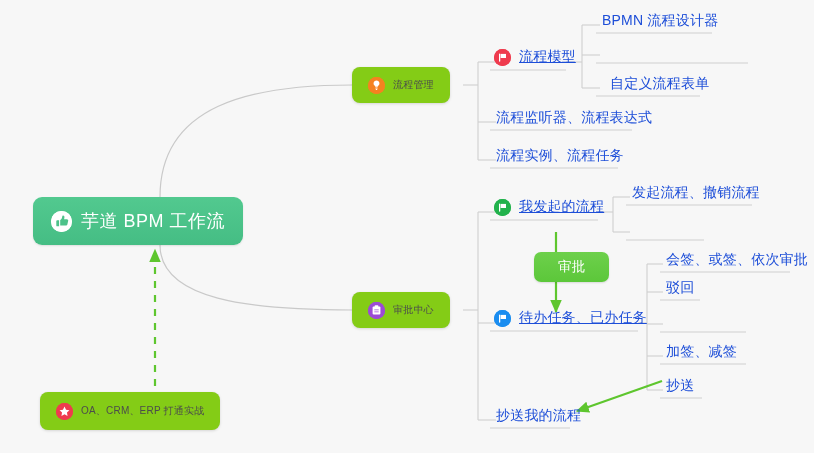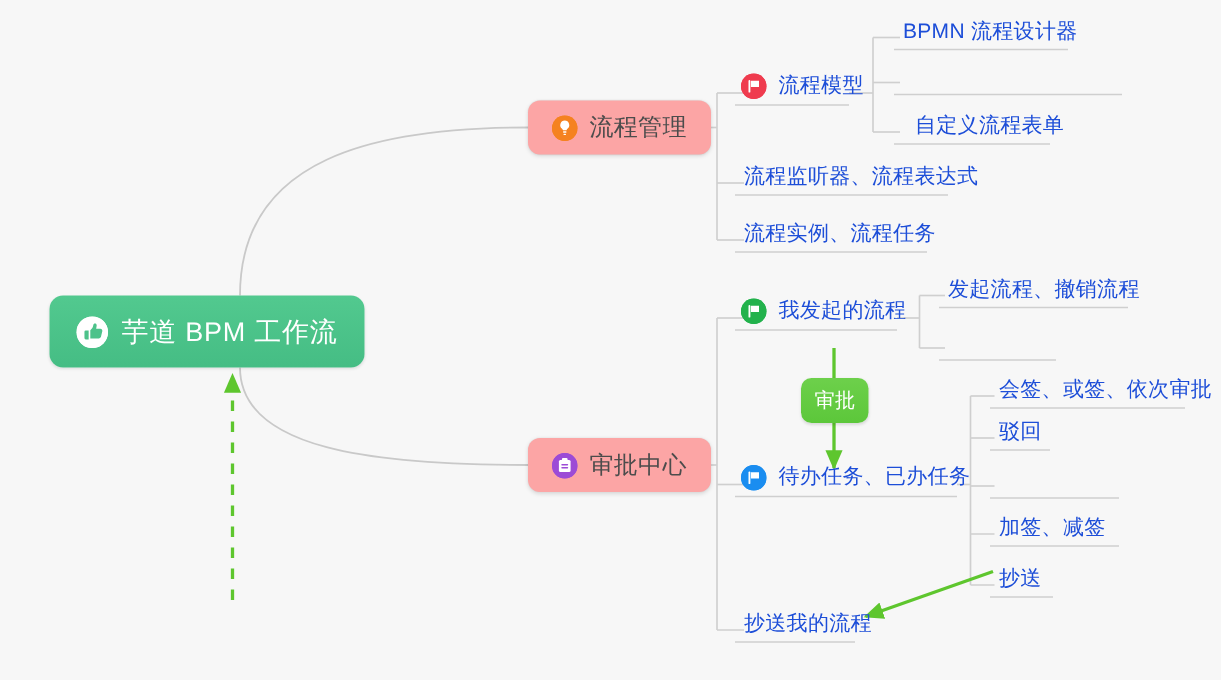--- a/index.html
+++ b/index.html
@@ -51,48 +51,48 @@
     padding: 0 18px;
     height: 48px;
     font-size: 18px;
     font-weight: 500;
     box-shadow: 0 1px 2px rgba(0,0,0,.10);
     letter-spacing: .5px;
   }
 
   
   .node.card {
-    background: #fca5a5;
+    background: #84cc16;
     border-radius: 8px;
     height: 36px;
     padding: 0 16px;
-    font-size: 16px;
+    font-size: 10px;
     color: #4c4c4c;
     box-shadow: 0 1px 3px rgba(0,0,0,.13), 0 0 1px rgba(0,0,0,.07);
   }
 
   
   .node.leaf {
     height: 26px;
     padding: 0 6px 0 6px;
     font-size: 14px;
     color: #1d4ed8;
   }
 
   
-  .node.leaf.with-icon { padding-left: 4px; }
+  .node.leaf.with-icon { padding-left: 4px; text-decoration: underline; }
 
   
   .node.tag {
     background: #62cc40;
     background: linear-gradient(180deg,#6dd04b 0%,#5cc73a 100%);
     color: #ffffff;
     border-radius: 7px;
     height: 30px;
-    padding: 0 9px;
+    padding: 0 24px;
     font-size: 13.5px;
     box-shadow: 0 1px 2px rgba(0,0,0,.12);
   }
 
   
   .badge {
     width: 17px; height: 17px;
     border-radius: 50%;
     flex: 0 0 17px;
     margin-right: 8px;
@@ -304,14 +304,23 @@
   </div>
 
   <div class="node leaf" style="left:660px; top:373px;">
     <span class="label">抄送</span>
   </div>
 
   <div class="node leaf" style="left:490px; top:403px;">
     <span class="label">抄送我的流程</span>
   </div>
 
+  <div class="node card" style="left:40px; top:392px; height:38px;">
+    <span class="badge star">
+      <svg width="17" height="17" viewBox="0 0 17 17">
+        <circle cx="8.5" cy="8.5" r="8.5" fill="#ef3b4e"></circle>
+        <path d="M8.5 3.6l1.52 3.08 3.40.50-2.46 2.40.58 3.39L8.5 11.37l-3.04 1.60.58-3.39L3.58 7.18l3.40-.50z" fill="#ffffff"></path>
+      </svg>
+    </span>
+    <span class="label">OA、CRM、ERP 打通实战</span>
+  </div>
 
 </div>
 
 </body></html>

